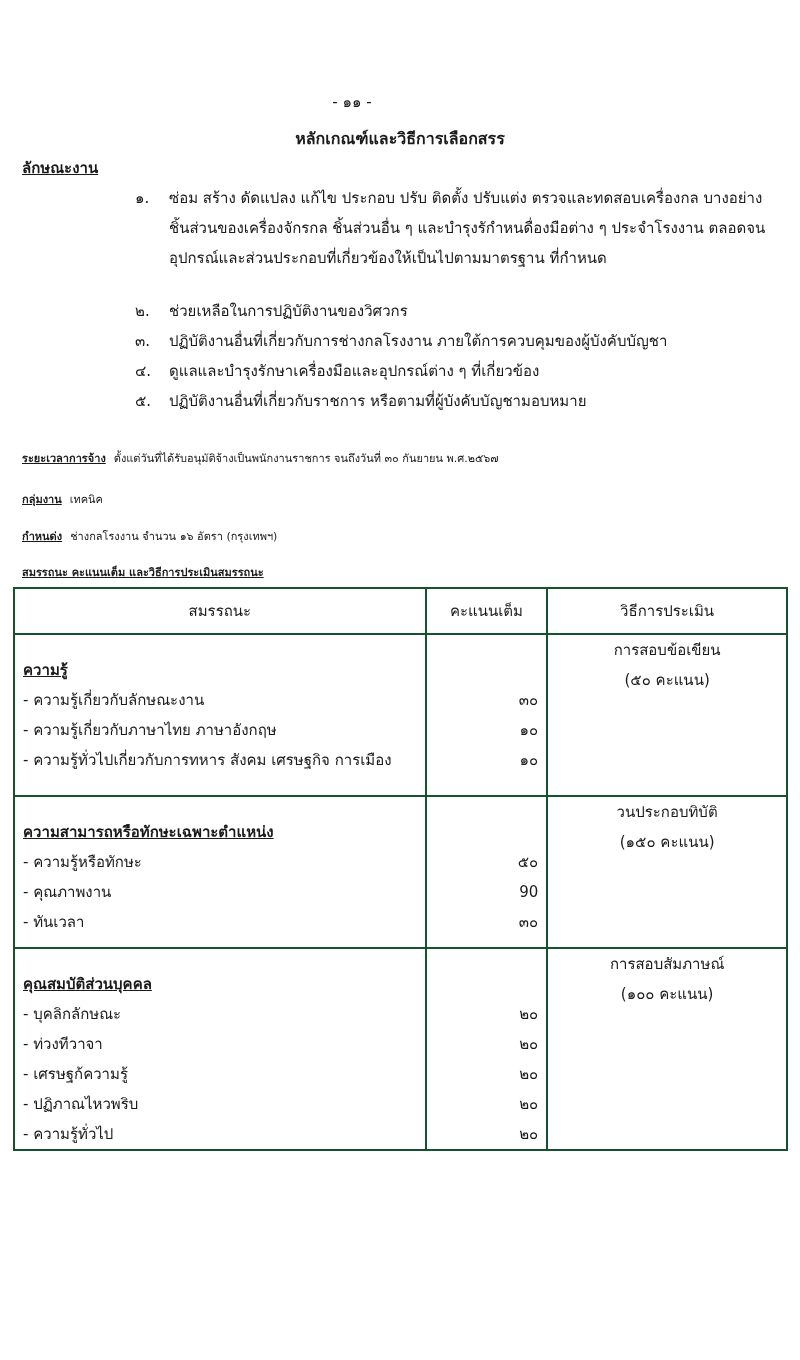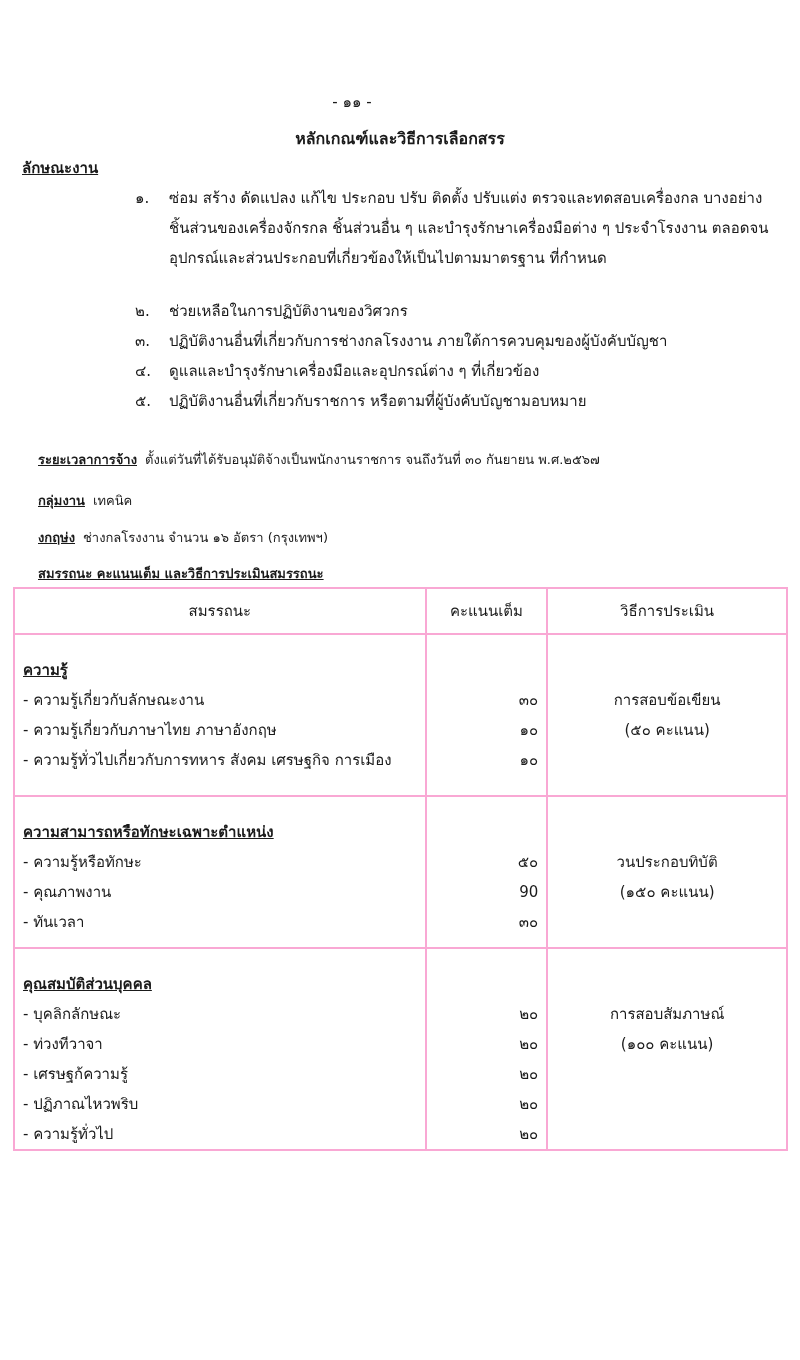--- a/index.html
+++ b/index.html
@@ -8,54 +8,54 @@
     font-family: "DejaVu Sans", sans-serif; color: #1a1a1a;
   }
   .abs { position: absolute; }
   .page-num { top: 90px; left: 0; width: 704px; text-align: center; font-size: 15px; }
   .title { top: 126px; left: 0; width: 800px; text-align: center; font-size: 16px; font-weight: bold; }
   .u { text-decoration: underline; font-weight: bold; }
   .sec-label { left: 22px; font-size: 15px; font-family: Liberation Mono, monospace; }
   .item { position: absolute; left: 135px; font-size: 15px; line-height: 30px; }
   .item .num { display: inline-block; width: 34px; }
   .item .txt { display: inline-block; vertical-align: top; width: 600px; }
-  .line { position: absolute; left: 38px; font-size: 13px; white-space: nowrap; }
+  .line { position: absolute; left: 22px; font-size: 11px; white-space: nowrap; }
   .line .val { margin-left: 8px; }
 
   table.comp {
     position: absolute; top: 587px; left: 13px; width: 775px;
     border-collapse: collapse; font-size: 15px;
   }
   table.comp td, table.comp th {
-    border: 2px solid #f9a8d4; padding: 0; vertical-align: top;
+    border: 2px solid #14532d; padding: 0; vertical-align: top;
   }
   table.comp th { height: 44px; font-weight: normal; text-align: center; vertical-align: middle; }
   .c1 { width: 410px; }
   .c2 { width: 120px; }
   .c3 { width: 240px; }
   .cell-inner { padding: 20px 8px 0 8px; }
   .grp-title { text-decoration: underline; font-weight: bold; height: 30px; line-height: 30px; }
   .row-line { height: 30px; line-height: 30px; white-space: nowrap; }
   .center { text-align: right; margin-left: 48px; }
-  .method { line-height: 30px; text-align: center; padding-top: 50px; }
+  .method { line-height: 30px; text-align: center; }
   .pad-bottom-1 { height: 160px; }
   .pad-bottom-2 { height: 150px; }
   .pad-bottom-3 { height: 196px; }
   .total-row td { height: 26px; text-align: center; vertical-align: middle; }
 </style>
 </head>
 <body>
 
 <div class="abs page-num">- ๑๑ -</div>
 <div class="abs title">หลักเกณฑ์และวิธีการเลือกสรร</div>
 
 <div class="abs sec-label u" style="top:156px;">ลักษณะงาน</div>
 
 <div class="item" style="top:183px;">
-  <span class="num">๑.</span><span class="txt">ซ่อม สร้าง ดัดแปลง แก้ไข ประกอบ ปรับ ติดตั้ง ปรับแต่ง ตรวจและทดสอบเครื่องกล บางอย่าง ชิ้นส่วนของเครื่องจักรกล ชิ้นส่วนอื่น ๆ และบำรุงรักษาเครื่องมือต่าง ๆ ประจำโรงงาน ตลอดจนอุปกรณ์และส่วนประกอบที่เกี่ยวข้องให้เป็นไปตามมาตรฐาน ที่กำหนด</span>
+  <span class="num">๑.</span><span class="txt">ซ่อม สร้าง ดัดแปลง แก้ไข ประกอบ ปรับ ติดตั้ง ปรับแต่ง ตรวจและทดสอบเครื่องกล บางอย่าง ชิ้นส่วนของเครื่องจักรกล ชิ้นส่วนอื่น ๆ และบำรุงรักำหนดื่องมือต่าง ๆ ประจำโรงงาน ตลอดจนอุปกรณ์และส่วนประกอบที่เกี่ยวข้องให้เป็นไปตามมาตรฐาน ที่กำหนด</span>
 </div>
 <div class="item" style="top:296px;">
   <span class="num">๒.</span><span class="txt">ช่วยเหลือในการปฏิบัติงานของวิศวกร</span>
 </div>
 <div class="item" style="top:326px;">
   <span class="num">๓.</span><span class="txt">ปฏิบัติงานอื่นที่เกี่ยวกับการช่างกลโรงงาน ภายใต้การควบคุมของผู้บังคับบัญชา</span>
 </div>
 <div class="item" style="top:356px;">
   <span class="num">๔.</span><span class="txt">ดูแลและบำรุงรักษาเครื่องมือและอุปกรณ์ต่าง ๆ ที่เกี่ยวข้อง</span>
 </div>
@@ -63,21 +63,21 @@
   <span class="num">๕.</span><span class="txt">ปฏิบัติงานอื่นที่เกี่ยวกับราชการ หรือตามที่ผู้บังคับบัญชามอบหมาย</span>
 </div>
 
 <div class="line" style="top:449px;">
   <span class="u">ระยะเวลาการจ้าง</span><span class="val">ตั้งแต่วันที่ได้รับอนุมัติจ้างเป็นพนักงานราชการ จนถึงวันที่ ๓๐ กันยายน พ.ศ.๒๕๖๗</span>
 </div>
 <div class="line" style="top:490px;">
   <span class="u">กลุ่มงาน</span><span class="val">เทคนิค</span>
 </div>
 <div class="line" style="top:527px;">
-  <span class="u">งกฤษ่ง</span><span class="val">ช่างกลโรงงาน จำนวน ๑๖ อัตรา (กรุงเทพฯ)</span>
+  <span class="u">กำหนด่ง</span><span class="val">ช่างกลโรงงาน จำนวน ๑๖ อัตรา (กรุงเทพฯ)</span>
 </div>
 <div class="line u" style="top:563px;">สมรรถนะ คะแนนเต็ม และวิธีการประเมินสมรรถนะ</div>
 
 <table class="comp">
   <thead>
     <tr>
       <th class="c1">สมรรถนะ</th>
       <th class="c2">คะแนนเต็ม</th>
       <th class="c3">วิธีการประเมิน</th>
     </tr>

